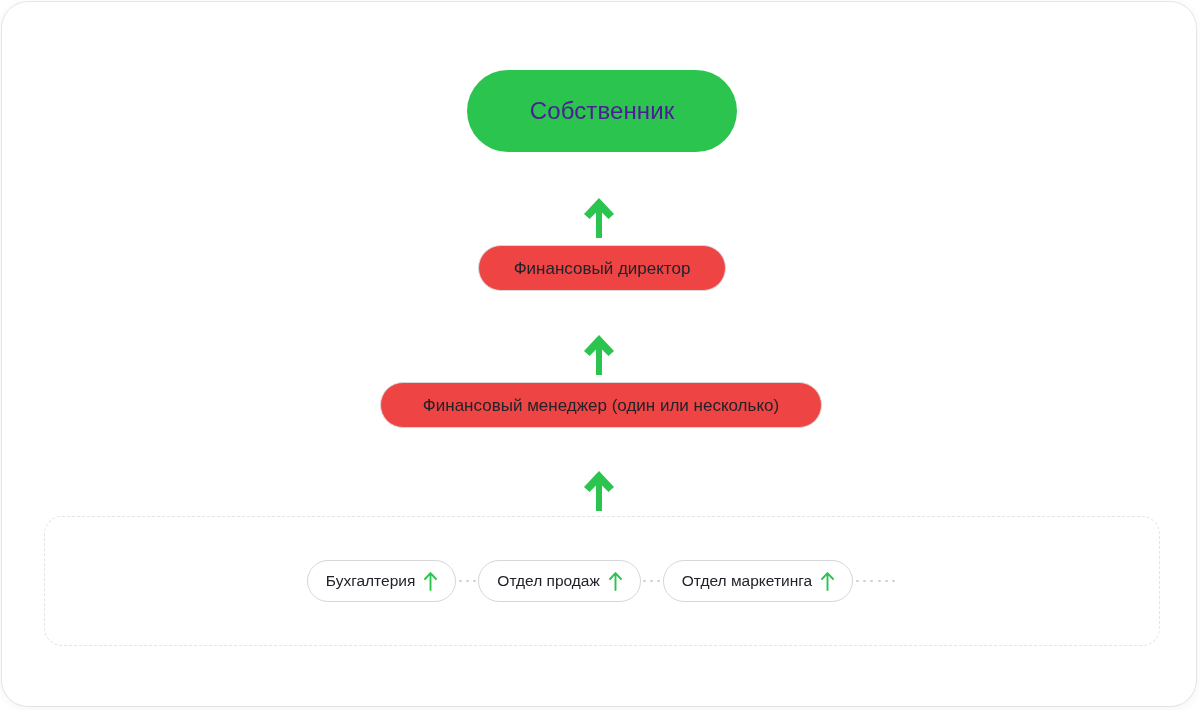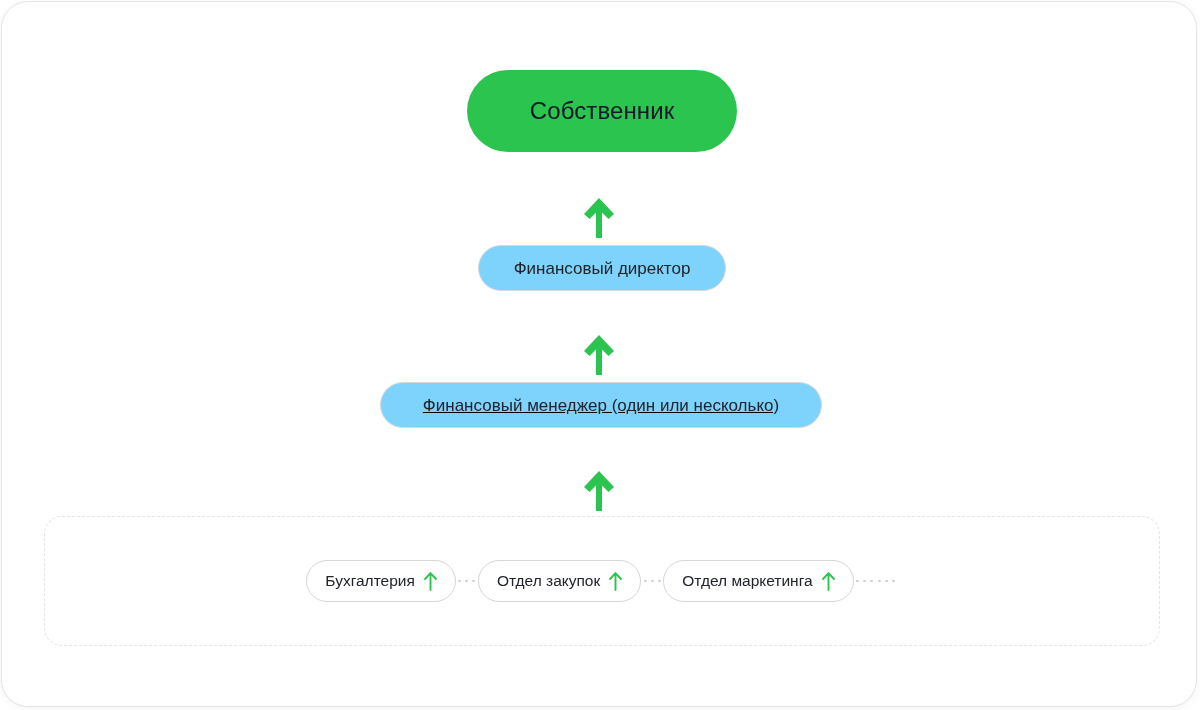--- a/index.html
+++ b/index.html
@@ -36,21 +36,21 @@
     width: 270px;
     height: 82px;
     border-radius: 41px;
     background: #2bc44f;
     display: flex;
     align-items: center;
     justify-content: center;
     box-sizing: border-box;
   }
   .owner-label {
-    color: #0f172a;
+    color: #4c1d95;
     font-size: 24px;
     letter-spacing: 0.1px;
     line-height: 1;
   }
 
   
   .arrow-big {
     position: absolute;
     width: 34px;
     height: 44px;
@@ -58,36 +58,36 @@
     transform: translateX(-50%);
   }
   .arrow-big svg { display: block; width: 34px; height: 44px; }
 
   
   .pill {
     position: absolute;
     height: 46px;
     border-radius: 23px;
     border: 1px solid #d6d7d9;
-    background: #7dd3fc;
+    background: #ef4444;
     display: flex;
     align-items: center;
     justify-content: center;
     box-sizing: border-box;
     padding: 0 26px;
     white-space: nowrap;
   }
   .pill-label {
     font-size: 17px;
     color: #20232a;
     line-height: 1;
   }
 
   #pill-cfo  { left: 476px; top: 243px; width: 248px; }
-  #pill-fin  { left: 378px; top: 380px; width: 442px; text-decoration: underline; }
+  #pill-fin  { left: 378px; top: 380px; width: 442px; }
 
   
   .dept-box {
     position: absolute;
     left: 42px;
     top: 514px;
     width: 1116px;
     height: 130px;
     border: 1.5px dashed #e3e4e6;
     border-radius: 18px;
@@ -182,21 +182,21 @@
         </svg>
       </div>
 
       <div class="dot-connector">
         <i></i>
           <i></i>
           <i></i>
       </div>
 
       <div class="chip">
-        <span class="chip-label">Отдел закупок</span>
+        <span class="chip-label">Отдел продаж</span>
         <svg class="chip-arrow" viewBox="0 0 13 19" aria-hidden="true">
           <path d="M6.5 1.2 L12 7 M6.5 1.2 L1 7 M6.5 1.6 L6.5 18" stroke="#2bc44f" stroke-width="1.9" fill="none" stroke-linecap="round" stroke-linejoin="round"></path>
         </svg>
       </div>
 
       <div class="dot-connector">
         <i></i>
           <i></i>
           <i></i>
       </div>

